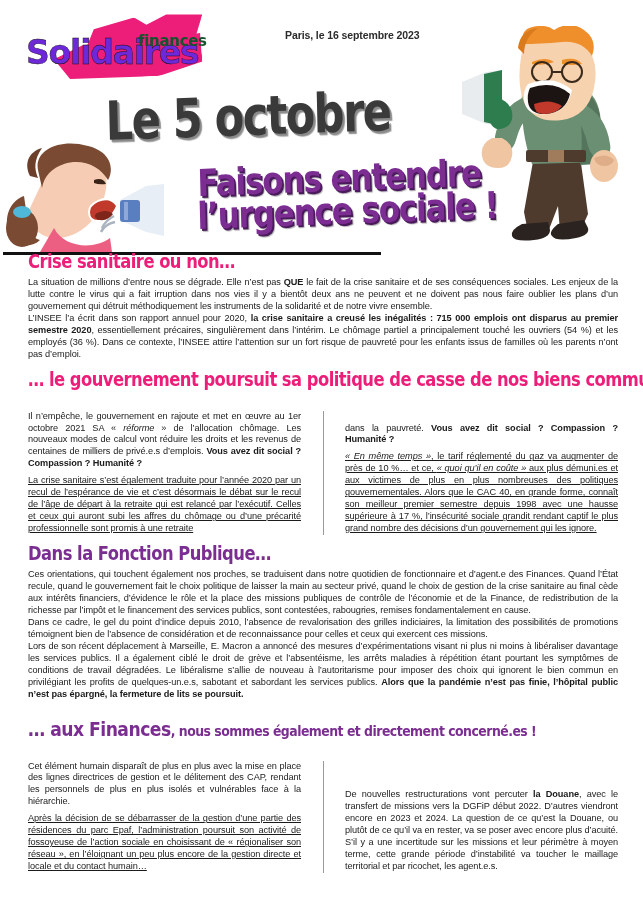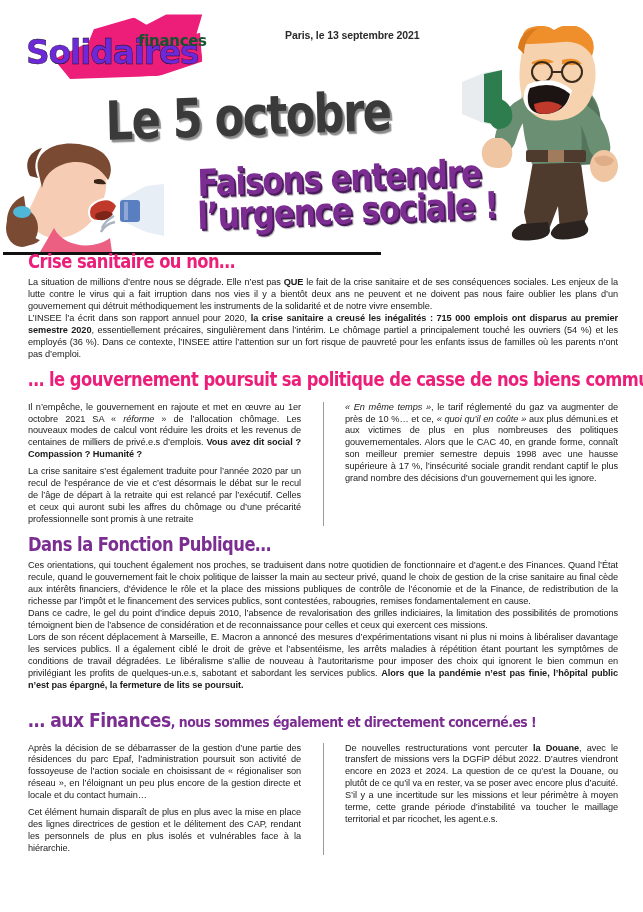--- a/index.html
+++ b/index.html
@@ -103,46 +103,47 @@
     text-align:justify;
     letter-spacing:-0.08px;
     -moz-font-feature-settings:"kern";
   }
   p.first { margin-top:5px; }
   b { font-weight:bold; }
   i { font-style:italic; }
 
   .cols {
     display:flex;
-    margin-top:12px;
+    margin-top:21px;
+    align-items:flex-end;
   }
   .col { width:273px; }
   .col p { margin-top:0; }
-  .col p + p { margin-top:5px; }
+  .col p + p { margin-top:5px;text-decoration:underline; }
   .coldiv {
     width:1px; background:#9a9a9a;
     margin:0 21px 0 22px;
     align-self:stretch;
   }
 
   .sec-block { margin-top:9px; }
 </style>
 </head>
 <body>
 
 <div class="header">
 
   <div class="logo-wrap">
     <div class="logo-slash"></div>
     <div class="logo-slash2"></div>
     <div class="logo-main">Solidaires</div>
     <div class="logo-sub">finances</div>
   </div>
 
-  <div class="dateline">Paris, le 13 septembre 2021</div>
+  <div class="dateline">Paris, le 16 septembre 2023</div>
 
   <svg class="illus" style="left:-6px; top:140px;" width="170" height="112" viewBox="0 0 170 112">
     <g>
       <path d="M52 34 C50 14 72 4 92 10 C112 16 116 38 110 58 C104 80 86 96 66 98 C46 100 34 86 36 68 Z" fill="#f6cdb4"></path>
       <path d="M44 30 C40 10 66 -2 94 6 C118 12 120 30 114 40 C106 26 88 18 70 24 C58 28 50 36 48 48 Z" fill="#7b4a32"></path>
       <path d="M36 36 C30 24 34 12 48 8 C40 20 40 28 44 38 Z" fill="#6b3f2a"></path>
       <path d="M30 56 C18 60 10 74 14 90 C18 106 36 110 46 100 C34 96 28 84 32 70 Z" fill="#7b4a32"></path>
       <ellipse cx="28" cy="88" rx="16" ry="19" fill="#7b4a32"></ellipse>
       <ellipse cx="28" cy="72" rx="9" ry="6" fill="#4fb8d8"></ellipse>
       <path d="M100 40 q9 -3 12 4 q-7 1 -12 -1 Z" fill="#3a2418"></path>
@@ -217,38 +218,39 @@
 
   <div class="sec-block">
     <h2 class="sec pink">… le gouvernement poursuit sa politique de casse de nos biens communs !</h2>
     <div class="cols">
       <div class="col">
         <p><span>Il n’empêche, le gouvernement en rajoute et met en œuvre au 1er octobre 2021 SA « </span><i>réforme</i><span> » de l’allocation chômage. Les nouveaux modes de calcul vont réduire les droits et les revenus de centaines de milliers de privé.e.s d’emplois. </span><b>Vous avez dit social ? Compassion ? Humanité ?</b></p>
         <p>La crise sanitaire s’est également traduite pour l’année 2020 par un recul de l’espérance de vie et c’est désormais le débat sur le recul de l’âge de départ à la retraite qui est relancé par l’exécutif. Celles et ceux qui auront subi les affres du chômage ou d’une précarité professionnelle sont promis à une retraite</p>
       </div>
       <div class="coldiv"></div>
       <div class="col">
+        <p><span>dans la pauvreté. </span><b>Vous avez dit social ? Compassion ? Humanité ?</b></p>
         <p><i>« En même temps »</i><span>, le tarif réglementé du gaz va augmenter de près de 10 %… et ce, </span><i>« quoi qu’il en coûte »</i><span> aux plus démuni.es et aux victimes de plus en plus nombreuses des politiques gouvernementales. Alors que le CAC 40, en grande forme, connaît son meilleur premier semestre depuis 1998 avec une hausse supérieure à 17 %, l’insécurité sociale grandit rendant captif le plus grand nombre des décisions d’un gouvernement qui les ignore.</span></p>
       </div>
     </div>
   </div>
 
   <div class="sec-block">
     <h2 class="sec purple">Dans la Fonction Publique…</h2>
     <p class="first">Ces orientations, qui touchent également nos proches, se traduisent dans notre quotidien de fonctionnaire et d’agent.e des Finances. Quand l’État recule, quand le gouvernement fait le choix politique de laisser la main au secteur privé, quand le choix de gestion de la crise sanitaire au final cède aux intérêts financiers, d’évidence le rôle et la place des missions publiques de contrôle de l’économie et de la Finance, de redistribution de la richesse par l’impôt et le financement des services publics, sont contestées, rabougries, remises fondamentalement en cause.</p>
     <p>Dans ce cadre, le gel du point d’indice depuis 2010, l’absence de revalorisation des grilles indiciaires, la limitation des possibilités de promotions témoignent bien de l’absence de considération et de reconnaissance  pour celles et ceux qui exercent ces missions.</p>
     <p><span>Lors de son récent déplacement à Marseille, E. Macron a annoncé des mesures d’expérimentations visant ni plus ni moins à libéraliser davantage les services publics. Il a également ciblé le droit de grève et l’absentéisme, les arrêts maladies à répétition étant pourtant les symptômes de conditions de travail dégradées. Le libéralisme s’allie de nouveau à l’autoritarisme pour imposer des choix qui ignorent le bien commun en privilégiant les profits de quelques-un.e.s, sabotant et sabordant les services publics. </span><b>Alors que la pandémie n’est pas finie, l’hôpital public n’est pas épargné, la fermeture de lits se poursuit.</b></p>
   </div>
 
   <div class="sec-block" style="margin-top:18px;">
     <h2 class="sec mixed"><span class="big">… </span><span class="big">aux Finances</span><span>, nous sommes également et directement concerné.es !</span></h2>
     <div class="cols">
       <div class="col">
+        <p>Cet élément humain disparaît de plus en plus avec la mise en place des lignes directrices de gestion et le délitement des CAP, rendant les personnels de plus en plus isolés et vulnérables face à la hiérarchie.</p>
         <p>Après la décision de se débarrasser de la gestion d’une partie des résidences du parc Epaf, l’administration poursuit son activité de fossoyeuse de l’action sociale en choisissant de « régionaliser son réseau », en l’éloignant un peu plus encore de la gestion directe et locale et du contact humain…</p>
-        <p>Cet élément humain disparaît de plus en plus avec la mise en place des lignes directrices de gestion et le délitement des CAP, rendant les personnels de plus en plus isolés et vulnérables face à la hiérarchie.</p>
       </div>
       <div class="coldiv"></div>
       <div class="col">
         <p><span>De nouvelles restructurations vont percuter </span><b>la Douane</b><span>, avec le transfert de missions vers la DGFiP début 2022. D’autres viendront encore en 2023 et 2024. La question de ce qu’est la Douane, ou plutôt de ce qu’il va en rester, va se poser avec encore plus d’acuité. S’il y a une incertitude sur les missions et leur périmètre à moyen terme, cette grande période d’instabilité va toucher le maillage territorial et par ricochet, les agent.e.s.</span></p>
       </div>
     </div>
   </div>
 
 </div>
 

